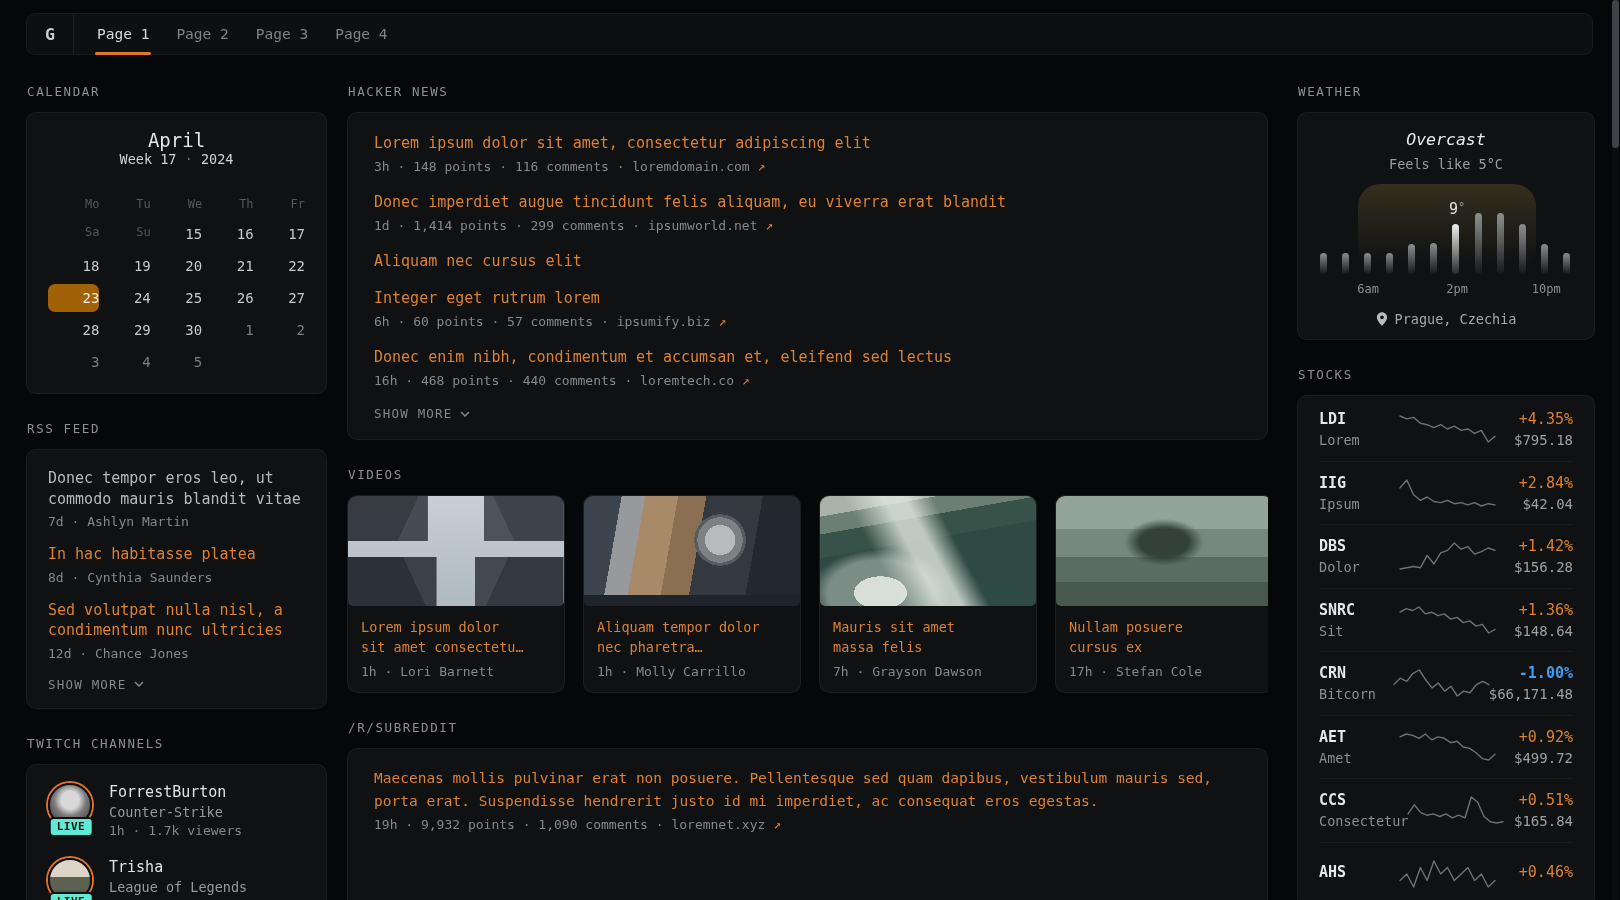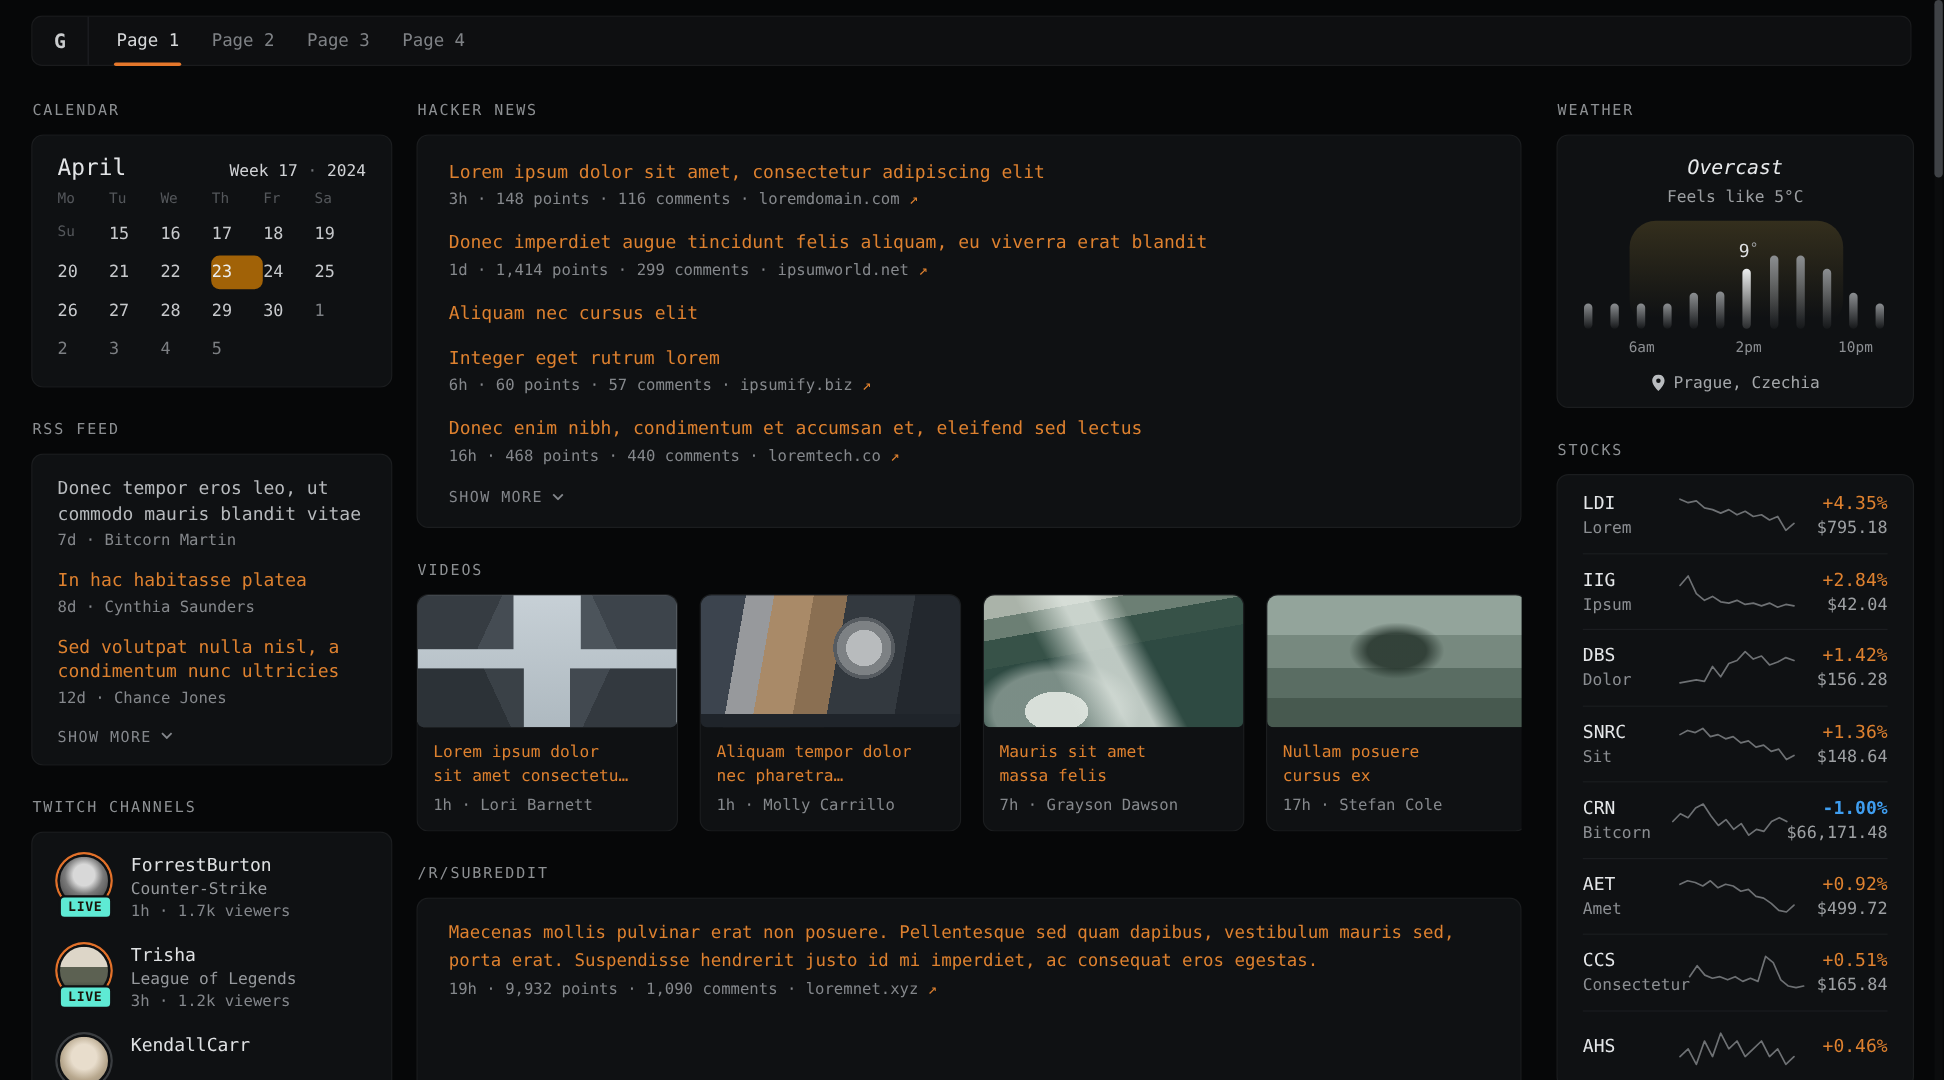--- a/index.html
+++ b/index.html
@@ -36,26 +36,26 @@
   .wlabel { font-size:12.5px; letter-spacing:1.6px; color:#8d9093;
     margin:13px 0 13px 1px; }
   .wlabel.gap { margin-top:27px; }
   .card {
     background:#0f1113; border:1px solid rgba(255,255,255,0.05);
     border-radius:10px;
   }
 
   
   .cal { padding:16px 21px 17px; }
-  .cal-head { display:flex; justify-content:space-between; align-items:flex-end; }
+  .cal-head { display:flex; justify-content:space-between; align-items:center;flex-direction:column; }
   .cal-month { font-size:19px; color:#e3e5e7; }
   .cal-week { font-size:13.5px; color:#d0d2d5; }
   .cal-week .dot { color:#6f7276; }
-  .cal-grid { display:grid; grid-template-columns:repeat(6,1fr); row-gap:4px;
-    margin-top:2px; text-align:left; }
+  .cal-grid { display:grid; grid-template-columns:repeat(5,1fr); row-gap:4px;
+    margin-top:25px; text-align:right; }
   .dow { font-size:12px; color:#54575b; height:24px; line-height:24px; }
   .cell { font-size:14px; color:#c7c9cc; height:28px; line-height:28px;
     border-radius:7px; cursor:pointer; }
   .cell.muted { color:#7c7f83; }
   .cell.sel { background:#a16207; color:#eceeef; }
 
   
   .rss { padding:18px 21px 16px; }
   .rss-item { margin-bottom:13px; }
   .rss-item .title { display:block; font-size:15px; line-height:20.5px;
@@ -155,21 +155,21 @@
   .w-hours { position:relative; height:16px; margin-top:8px; }
   .w-hour { position:absolute; transform:translateX(-50%); font-size:12px; color:#8c8f93; }
   .w-loc { display:flex; justify-content:center; align-items:center; gap:7px;
     margin-top:13px; font-size:13.5px; color:#a4a7aa; }
 
   
   .stocks { padding:1px 21px; }
   .st-row { display:flex; align-items:center; height:63.5px; border-top:1px solid #1b1d20; }
   .st-row:first-child { border-top:none; }
   .st-left { width:96px; }
-  .st-sym { font-size:15px; font-weight:normal; color:#e5e7e9; }
+  .st-sym { font-size:15px; font-weight:bold; color:#e5e7e9; }
   .st-name { font-size:13.5px; color:#8b8e92; margin-top:4px; }
   .st-spark { flex:1; display:flex; justify-content:center; }
   .st-spark svg { overflow:visible; }
   .st-right { width:92px; text-align:right; }
   .st-chg { font-size:15px; color:#de812f; }
   .st-chg.neg { color:#3f9ef0;font-weight:bold; }
   .st-price { font-size:14px; color:#9da0a3; margin-top:4px; }
 
   
   .scrollbar { position:absolute; right:1px; top:0; width:7px; height:900px; background:#0b0c0d; }
@@ -227,21 +227,21 @@
         <div class="cell muted">5</div>
       </div>
   </div>
 
   <div class="wlabel gap">RSS FEED</div>
   <div class="card rss">
     <div>
         <div class="rss-item">
          <a class="title read">Donec tempor eros leo, ut
 commodo mauris blandit vitae</a>
-         <div class="meta">7d · Bitcorn Martin</div>
+         <div class="meta">7d · Ashlyn Martin</div>
        </div>
         <div class="rss-item">
          <a class="title">In hac habitasse platea</a>
          <div class="meta">8d · Cynthia Saunders</div>
        </div>
         <div class="rss-item">
          <a class="title">Sed volutpat nulla nisl, a
 condimentum nunc ultricies</a>
          <div class="meta">12d · Chance Jones</div>
        </div>

